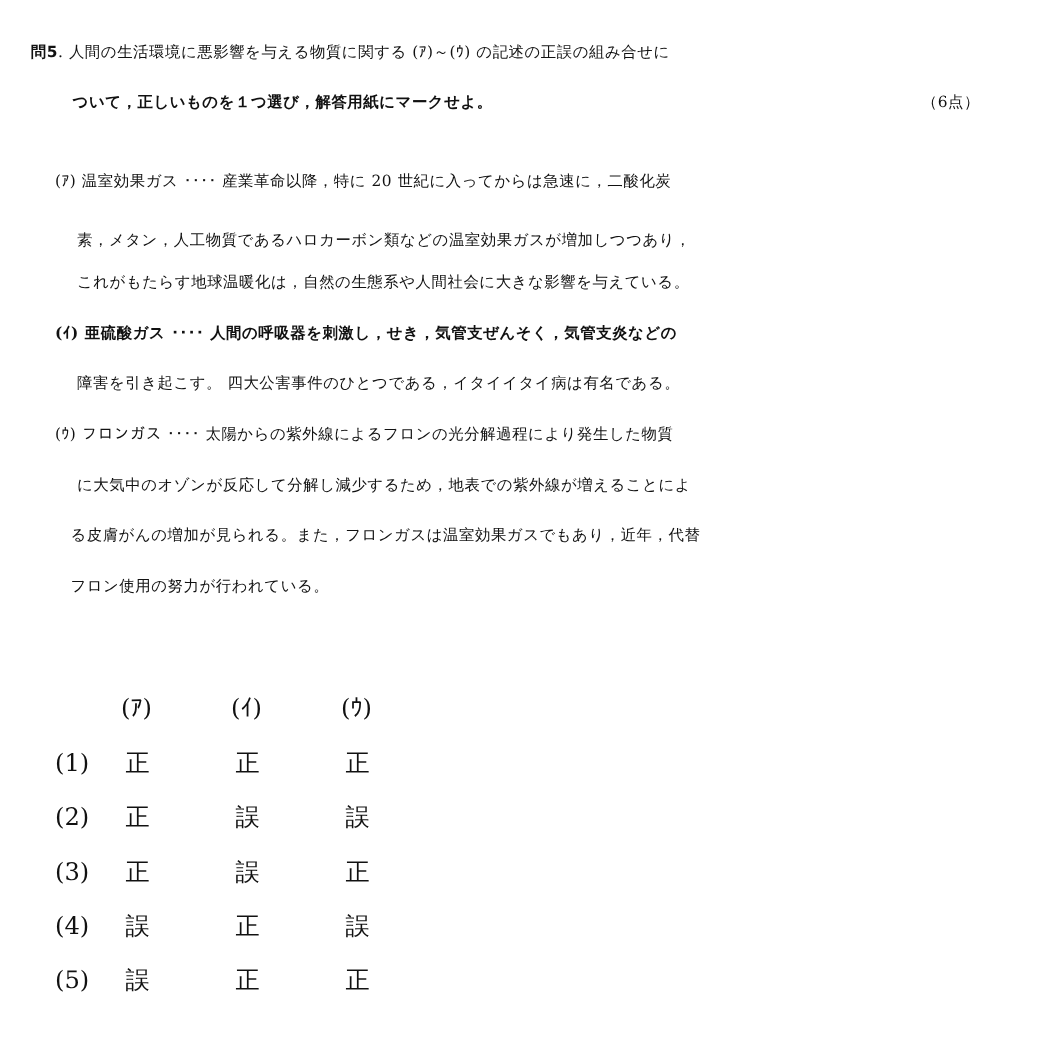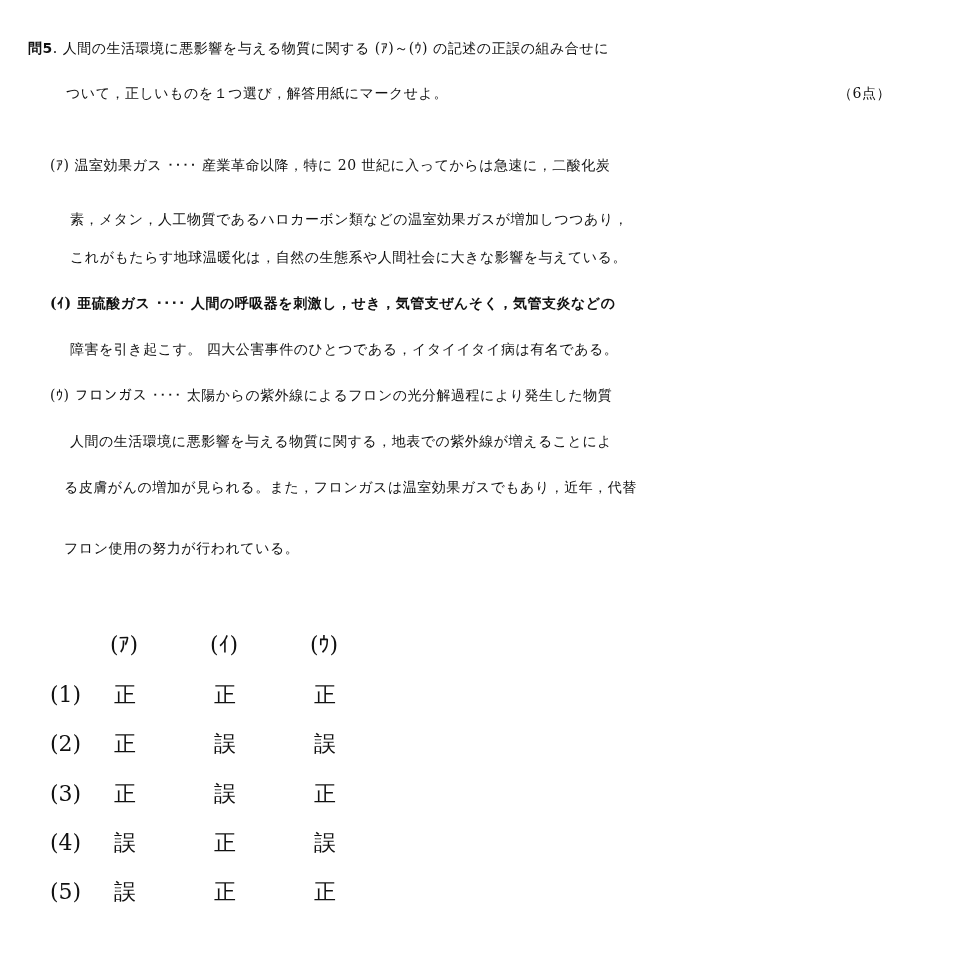--- a/index.html
+++ b/index.html
@@ -8,21 +8,21 @@
   .line { position:absolute; white-space:nowrap; font-size:14px; line-height:30px; letter-spacing:0.5px; }
   .qnum { font-family:"DejaVu Sans","Liberation Sans",sans-serif; font-weight:bold; }
   .cell { position:absolute; font-size:22px; line-height:30px; }
 </style>
 </head>
 <body>
 
 <div class="line" style="left:28px; top:33px;">
   <span class="qnum">問5</span><span>. 人間の生活環境に悪影響を与える物質に関する (ｱ)～(ｳ) の記述の正誤の組み合せに</span>
 </div>
-<div class="line" style="left:66px; top:78px;">
+<div class="line" style="left:66px; top:78px;font-weight:bold;">
   <span>ついて，正しいものを１つ選び，解答用紙にマークせよ。</span>
 </div>
 <div class="line" style="left:838px; top:78px;">（6点）</div>
 
 <div class="line" style="left:50px; top:150px;text-align:right;">
   <span>(ｱ)</span>
   <span>温室効果ガス ････ 産業革命以降，特に 20 世紀に入ってからは急速に，二酸化炭</span>
 </div>
 <div class="line" style="left:70px; top:204px;">素，メタン，人工物質であるハロカーボン類などの温室効果ガスが増加しつつあり，</div>
 <div class="line" style="left:70px; top:242px;">これがもたらす地球温暖化は，自然の生態系や人間社会に大きな影響を与えている。</div>
@@ -30,23 +30,23 @@
 <div class="line" style="left:50px; top:288px;font-weight:bold;">
   <span>(ｲ)</span>
   <span>亜硫酸ガス ････ 人間の呼吸器を刺激し，せき，気管支ぜんそく，気管支炎などの</span>
 </div>
 <div class="line" style="left:70px; top:334px;">障害を引き起こす。 四大公害事件のひとつである，イタイイタイ病は有名である。</div>
 
 <div class="line" style="left:50px; top:380px;text-align:right;">
   <span>(ｳ)</span>
   <span>フロンガス ････ 太陽からの紫外線によるフロンの光分解過程により発生した物質</span>
 </div>
-<div class="line" style="left:70px; top:426px;">人間の生活環境に悪影響を与える物質に関する，地表での紫外線が増えることによ</div>
+<div class="line" style="left:70px; top:426px;">に大気中のオゾンが反応して分解し減少するため，地表での紫外線が増えることによ</div>
 <div class="line" style="left:64px; top:472px;">る皮膚がんの増加が見られる。また，フロンガスは温室効果ガスでもあり，近年，代替</div>
-<div class="line" style="left:64px; top:518px;margin-top:15px;">フロン使用の努力が行われている。</div>
+<div class="line" style="left:64px; top:518px;">フロン使用の努力が行われている。</div>
 
 <div>
   <div class="cell" style="left:110px; top:630px;">(ｱ)</div>
   <div class="cell" style="left:210px; top:630px;">(ｲ)</div>
   <div class="cell" style="left:310px; top:630px;">(ｳ)</div>
 
   <div>
     <div class="cell" style="left:50px; top:680px;">(1)</div>
     <div class="cell" style="left:114px; top:680px;">正</div>
     <div class="cell" style="left:214px; top:680px;">正</div>

